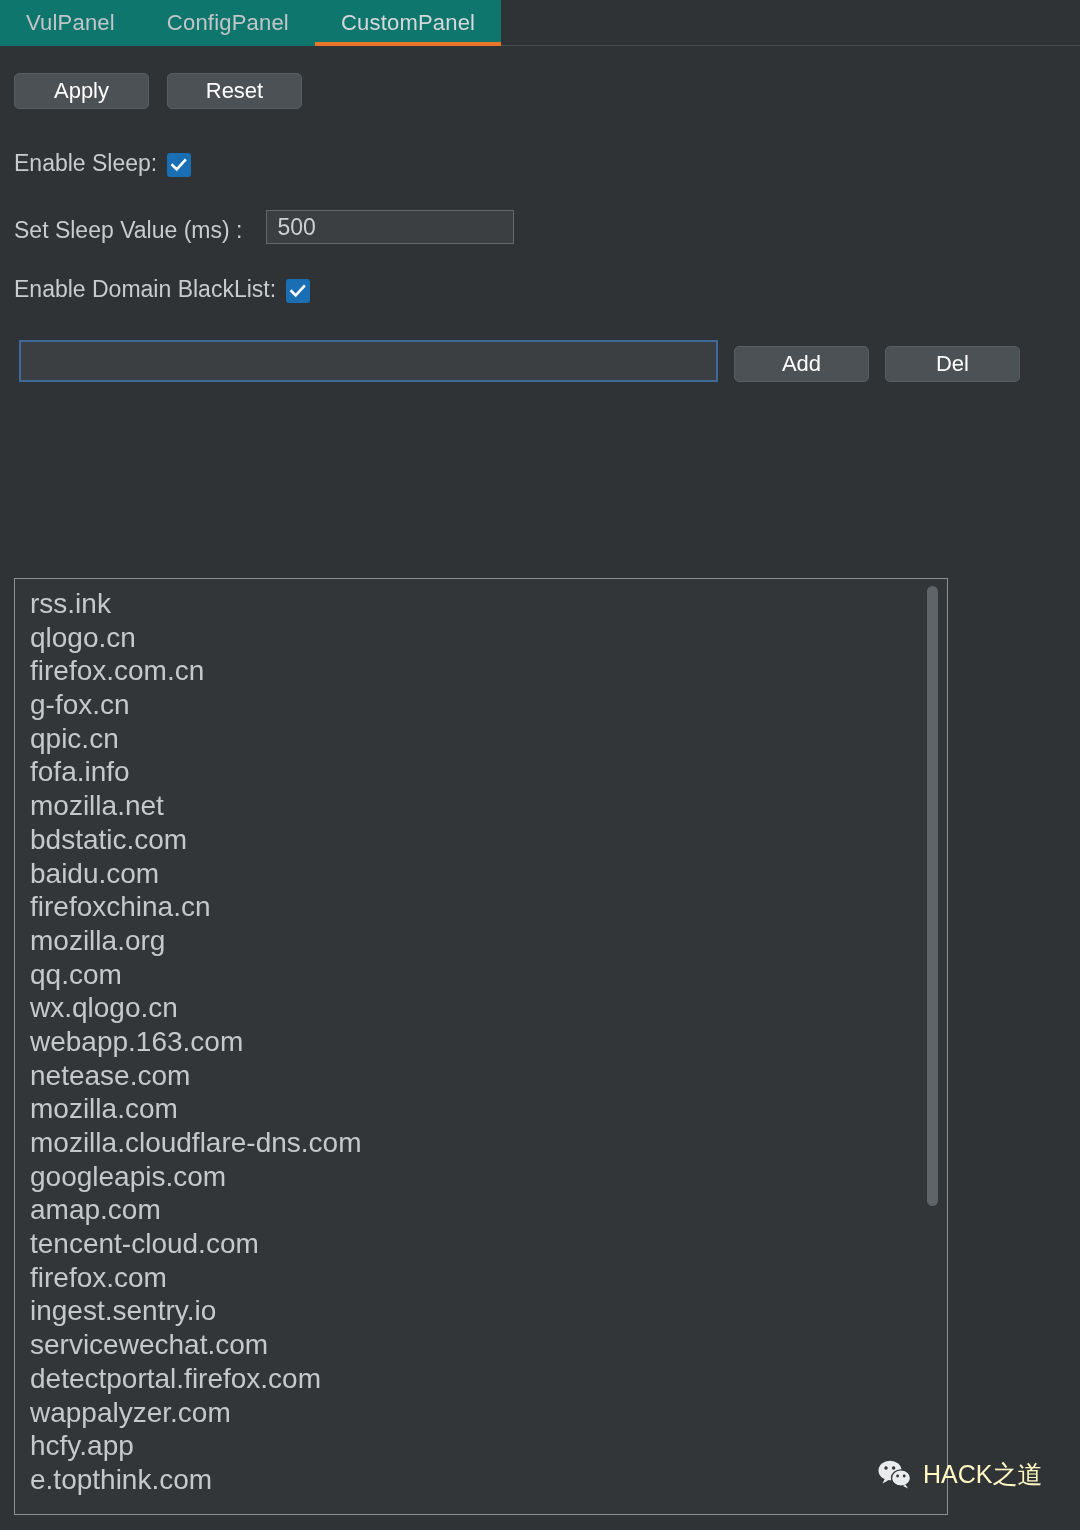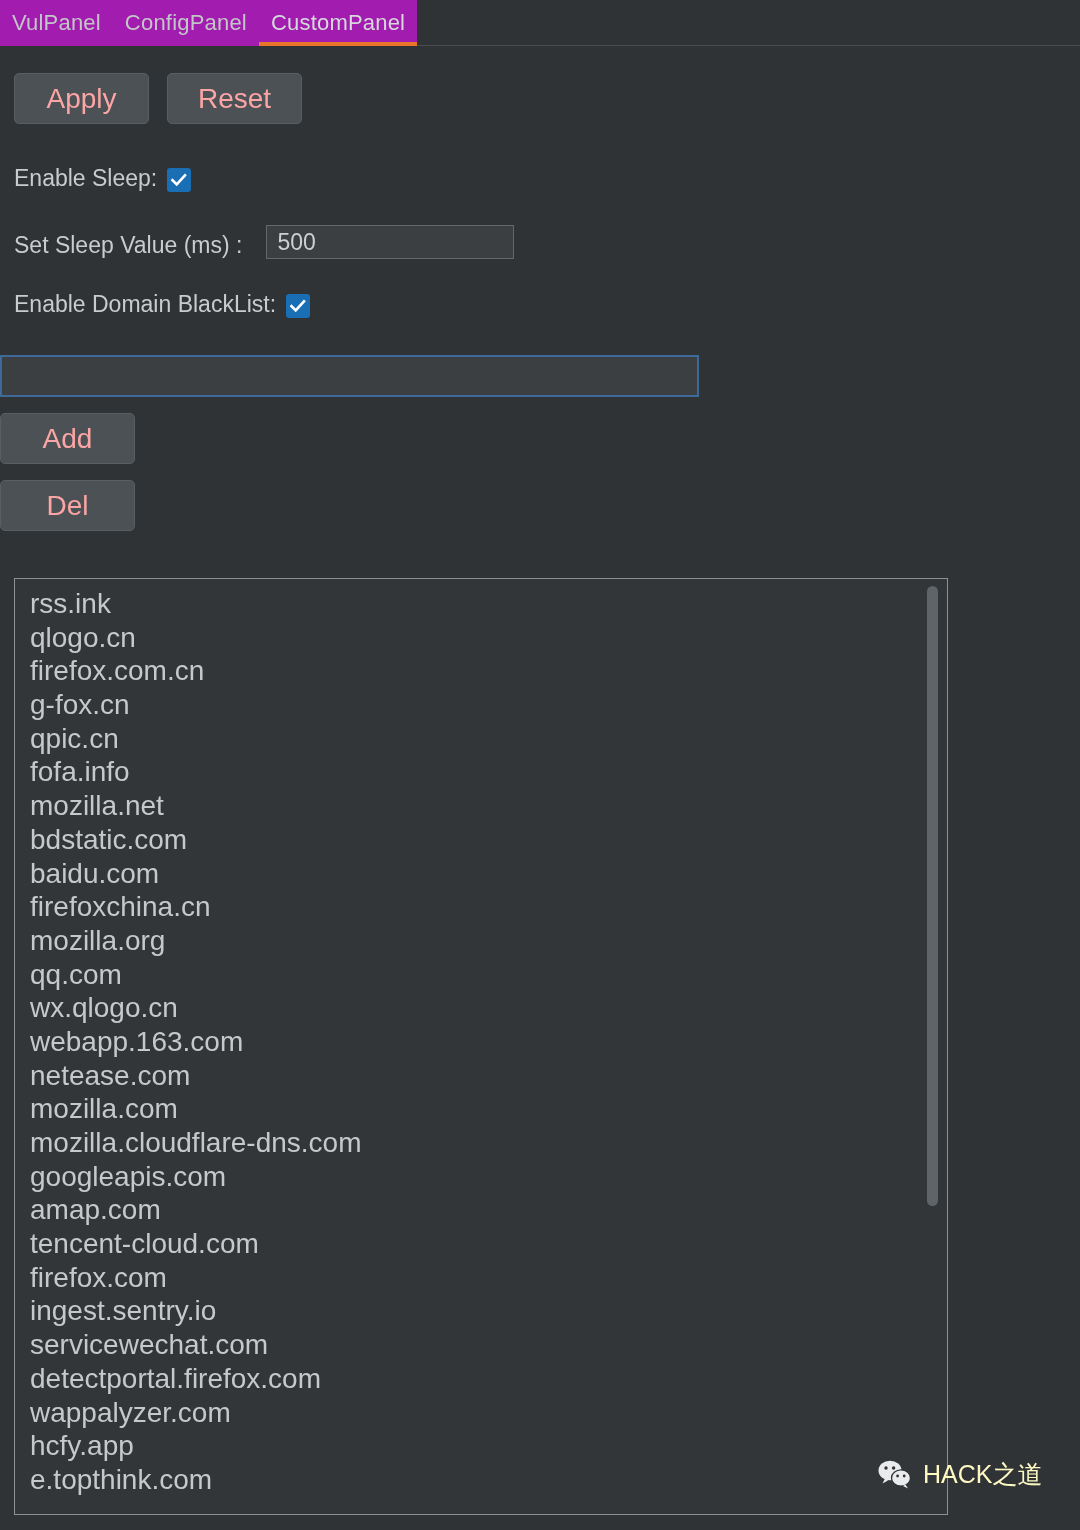--- a/index.html
+++ b/index.html
@@ -25,51 +25,51 @@
     position: absolute;
     left: 0; right: 0; bottom: 0;
     height: 1px;
     background: #4a4e51;
   }
   .tab {
     position: relative;
     display: flex;
     align-items: center;
     justify-content: center;
-    padding: 0 12px;
+    padding: 0 26px;
     font-size: 22px;
     color: #c3c6c8;
     letter-spacing: .2px;
-    background: #a21caf;
+    background: #0f766e;
     z-index: 1;
   }
   .tab.active { color: #d6d9db; }
   .tab.active::after {
     content: "";
     position: absolute;
     left: 0; right: 0; bottom: 0;
     height: 4px;
     background: #e8752a;
     z-index: 2;
   }
 
   
   .actionrow {
     display: flex;
     gap: 18px;
     padding: 27px 0 0 14px;
   }
   .btn {
     min-width: 135px;
-    height: 51px;
+    height: 36px;
     background: #4b5155;
     border: 1px solid #585e62;
     border-radius: 5px;
-    color: #fca5a5;
-    font-size: 28px;
+    color: #ffffff;
+    font-size: 22px;
     font-family: "Liberation Sans", sans-serif;
     display: flex;
     align-items: center;
     justify-content: center;
     cursor: pointer;
   }
 
   
   .formrow {
     display: flex;
@@ -107,25 +107,24 @@
     color: #cdd0d2;
     font-size: 23px;
     font-family: "Liberation Sans", sans-serif;
     padding: 0 10px;
     outline: none;
   }
 
   
   .addrow {
     display: flex;
-    align-items: flex-start;
+    align-items: flex-end;
     gap: 16px;
-    padding-left: 0;
+    padding-left: 19px;
     margin-top: 37px;
-    flex-direction: column;
   }
   .domaininput {
     width: 699px;
     height: 42px;
     background: #3b3f42;
     border: 2px solid #3d6a99;
     color: #cdd0d2;
     font-size: 22px;
     font-family: "Liberation Sans", sans-serif;
     padding: 0 8px;

